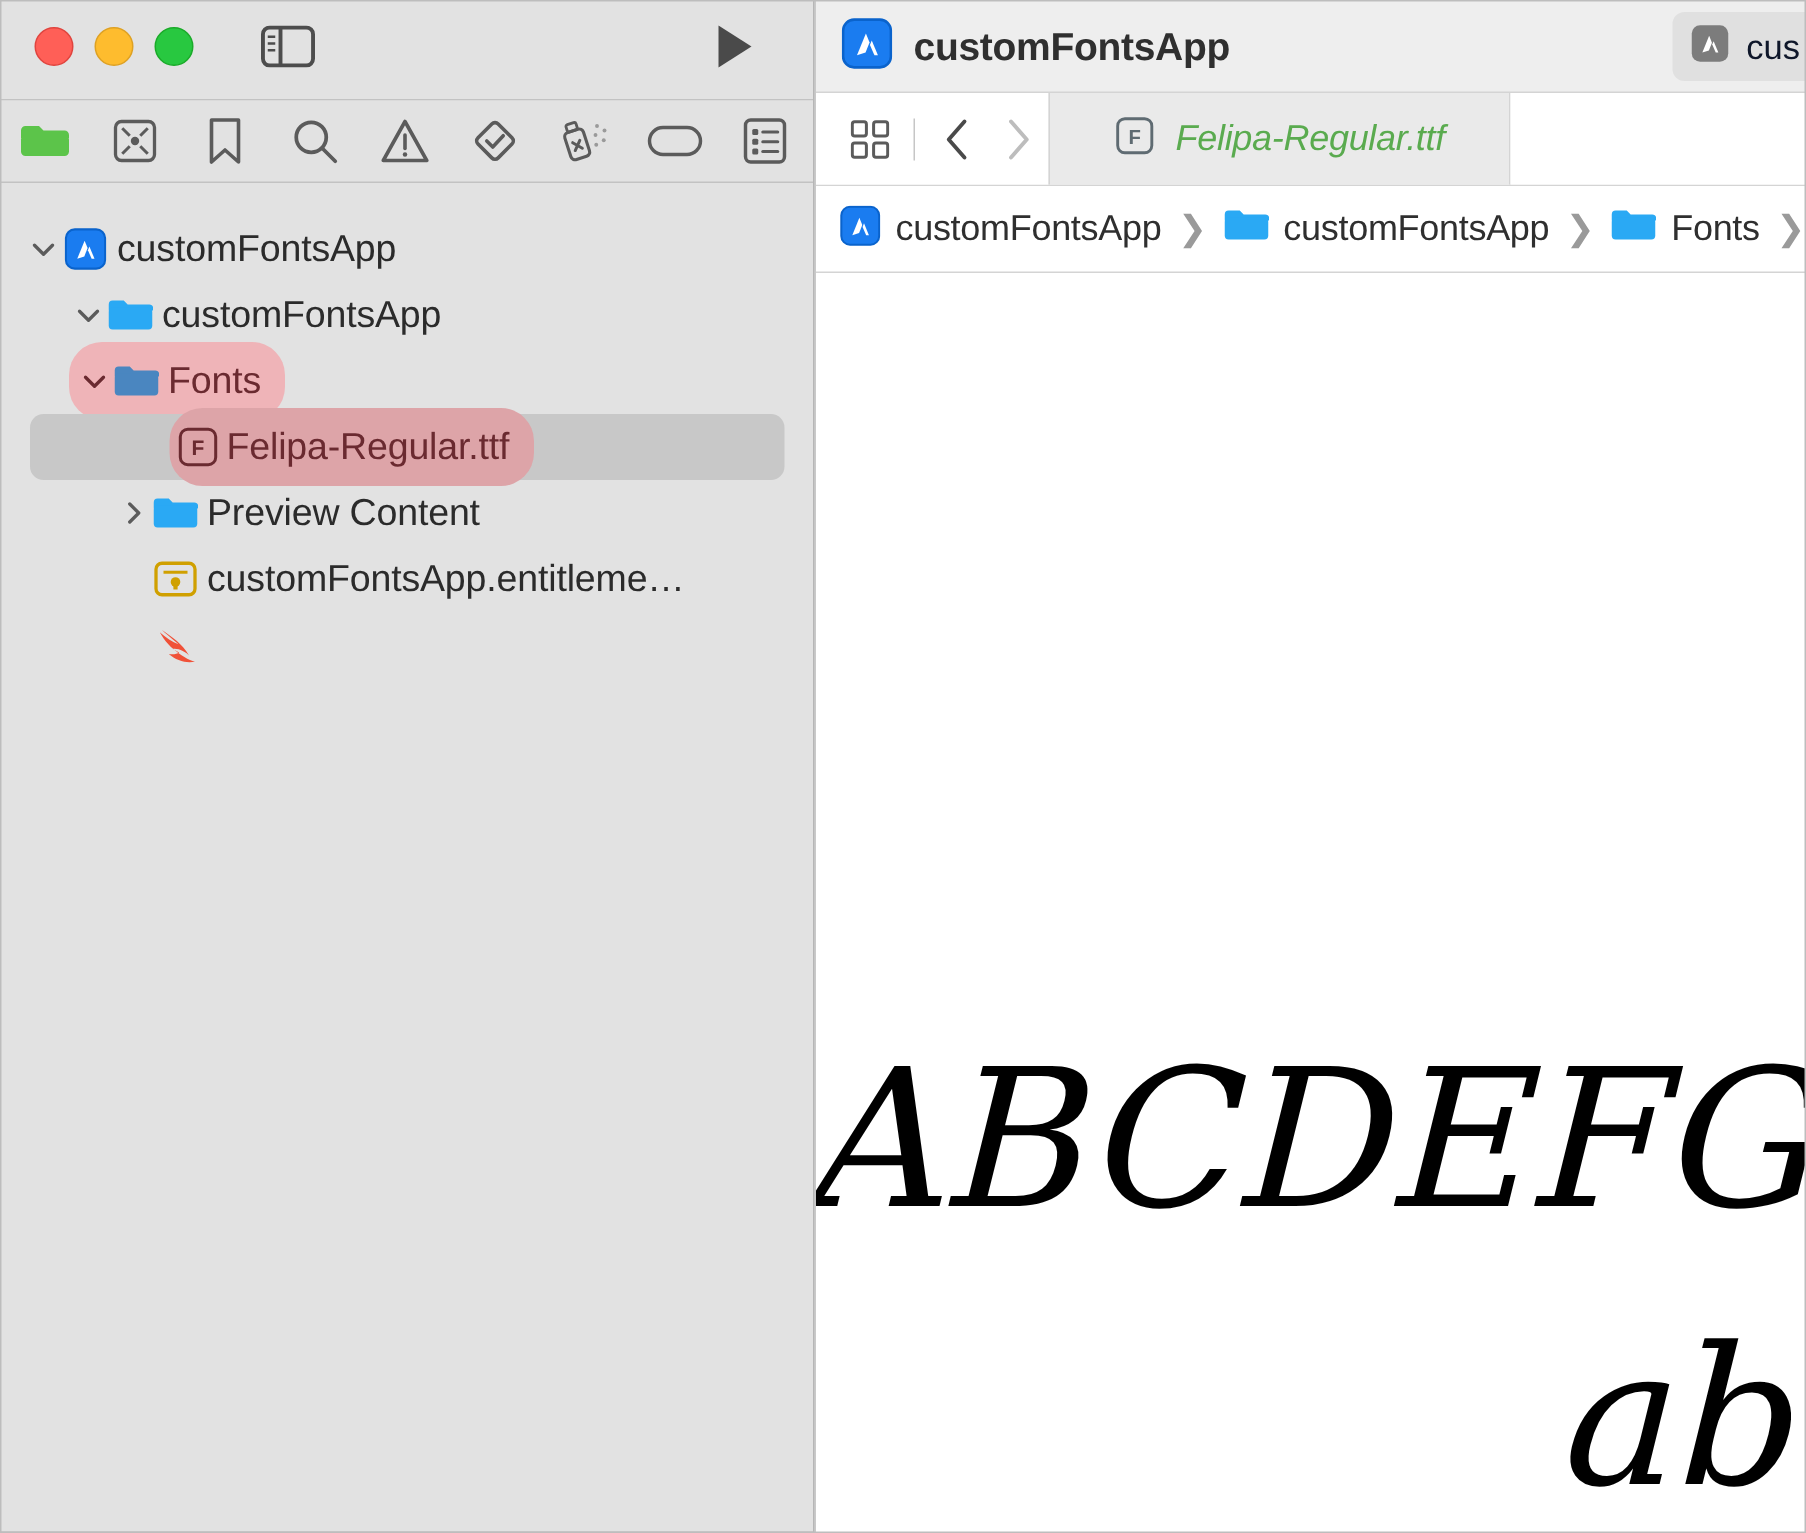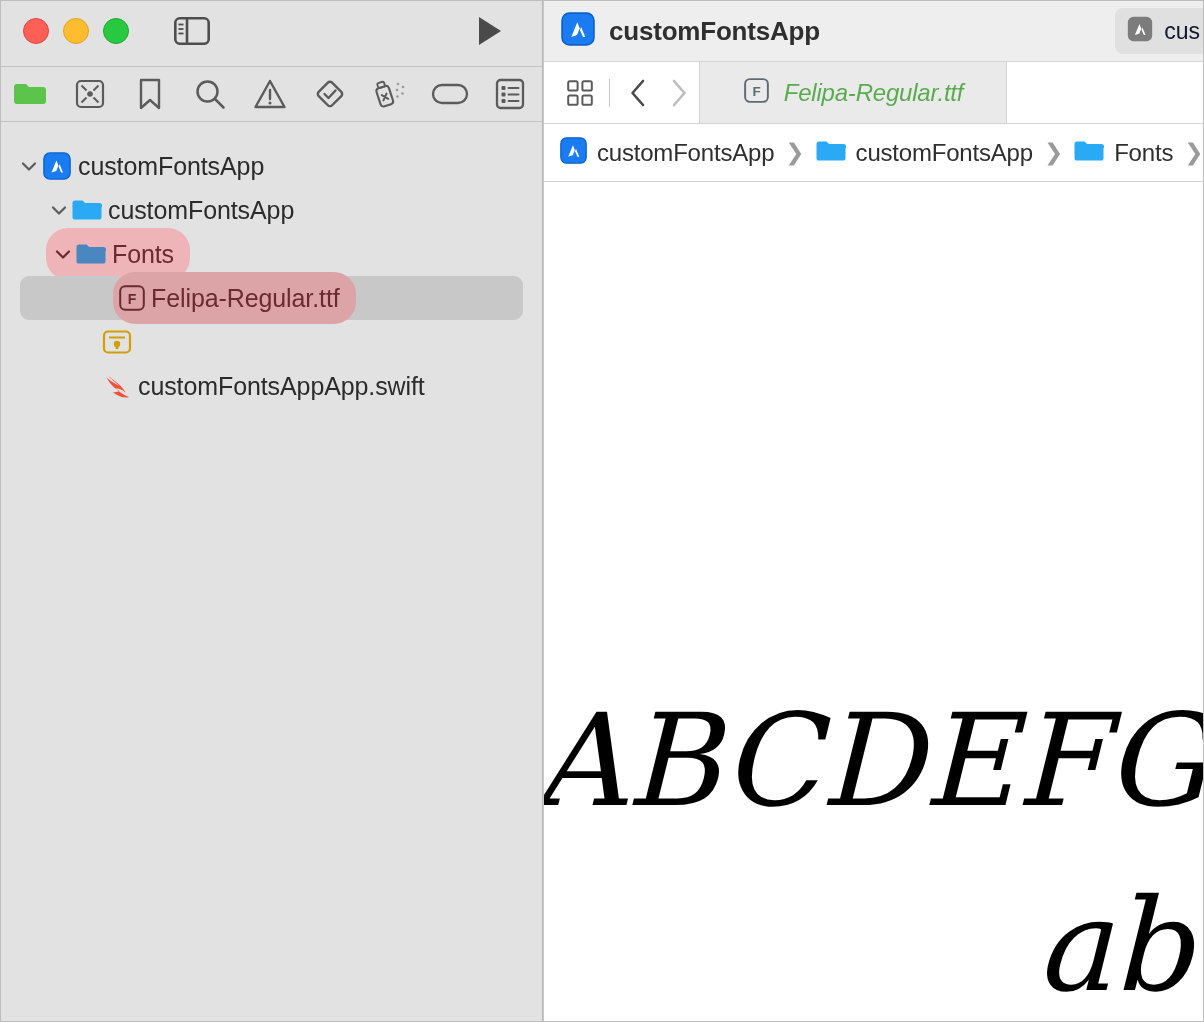--- a/index.html
+++ b/index.html
@@ -418,43 +418,57 @@
           <span class="ic" style="margin-right:4px;">
             <svg width="28" height="28" viewBox="0 0 28 28" fill="none">
               <rect x="2.2" y="2.2" width="23.6" height="23.6" rx="5" stroke="#6a2a30" stroke-width="2"></rect>
               <text x="14" y="19.6" font-family="'Liberation Sans', sans-serif" font-size="14" font-weight="600" fill="#6a2a30" text-anchor="middle">F</text>
             </svg>
           </span>
           <span class="lbl">Felipa-Regular.ttf</span>
         </span>
       </div>
 
+      <div class="row ind-2">
+        <span class="disc">
+          <svg width="20" height="20" viewBox="0 0 20 20" fill="none">
+              <path d="M7.5 4 L13.5 10 L7.5 16" stroke="#5b5b5b" stroke-width="2.2" stroke-linecap="round" stroke-linejoin="round"></path>
+            </svg>
+        </span>
+        <span class="ic">
+          <svg width="30" height="24" viewBox="0 0 30 24">
+            <path d="M0.5 5 a2.6 2.6 0 0 1 2.6 -2.6 h7.4 l2.6 2.6 h14.4 a2.6 2.6 0 0 1 2.6 2.6 v1.4 H0.5 Z" fill="#2aa9f4"></path>
+            <rect x="0.5" y="7.2" width="29" height="14.4" rx="2.6" fill="#2aa9f4"></rect>
+          </svg>
+        </span>
+        <span class="lbl">Preview Content</span>
+      </div>
 
 
 
       <div class="row ind-2">
         <span class="disc"></span>
         <span class="ic">
           <svg width="30" height="26" viewBox="0 0 30 26" fill="none">
             <rect x="2" y="2.5" width="26" height="21" rx="4" stroke="#d0a000" stroke-width="2.2"></rect>
             <line x1="7" y1="8.5" x2="23" y2="8.5" stroke="#d0a000" stroke-width="2"></line>
             <circle cx="15" cy="15" r="3.2" fill="#d0a000"></circle>
             <rect x="13.6" y="15" width="2.8" height="5" fill="#d0a000"></rect>
           </svg>
         </span>
+        <span class="lbl">customFontsApp.entitleme…</span>
       </div>
 
       <div class="row ind-2">
         <span class="disc"></span>
         <span class="ic">
           <svg width="30" height="28" viewBox="0 0 30 28">
             <path d="M6 4 C13 9 19.5 13 24 21 C22 18.5 17 16 13.5 16.5 C18 20.5 24 24.5 28 25 C23 26.5 15.5 24.5 10.5 20 C13.5 20.5 16 20 17.5 19 C12.5 17 7.5 11 4.5 5.5 C8.5 9 13 12 17 13.5 C12.5 9.5 8 6 6 4 Z" fill="#f05138"></path>
           </svg>
         </span>
-        <span class="lbl">customFontsAppApp.swift</span>
       </div>
 
     </div>
 
     <div id="left-bottom-edge"></div>
   </div>
 
   <div id="right-col">
 
     <div id="editor-titlebar">

